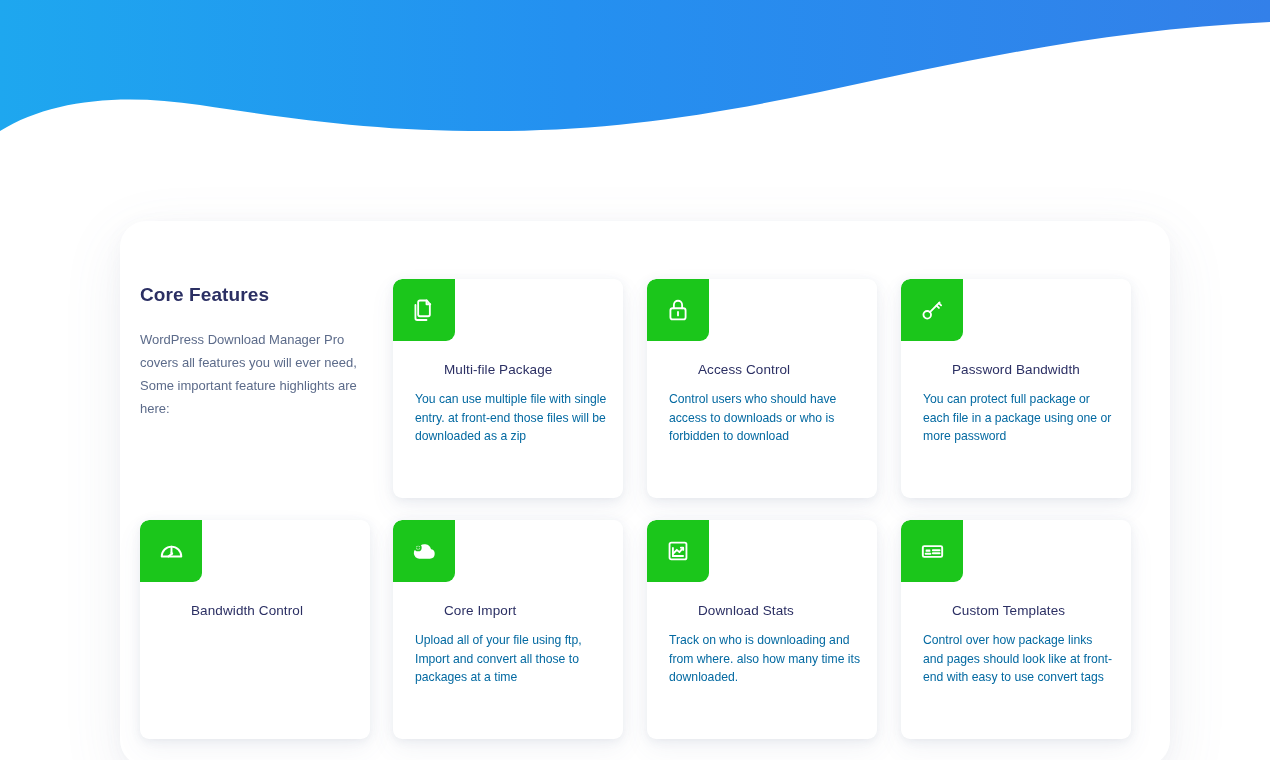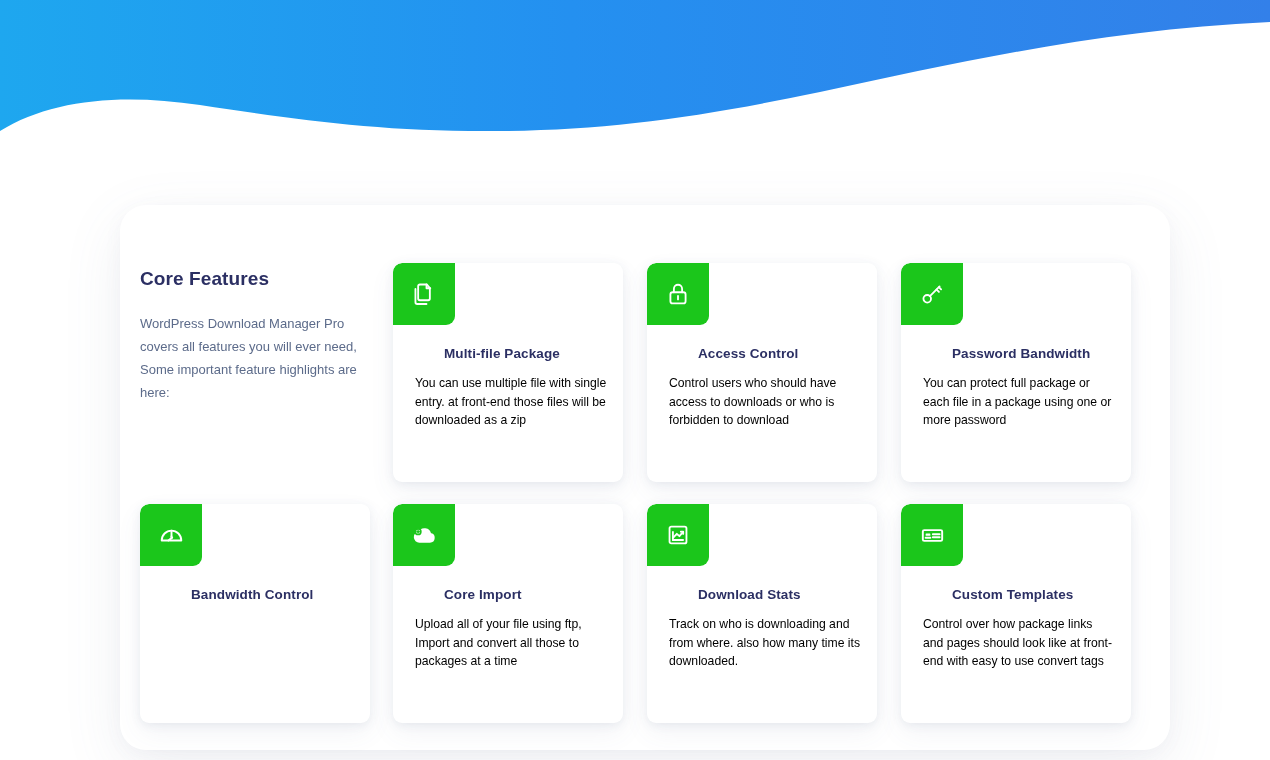--- a/index.html
+++ b/index.html
@@ -27,21 +27,21 @@
     width: 1270px;
     height: 140px;
     z-index: 1;
     pointer-events: none;
   }
   .hero-wave svg { display: block; width: 1270px; height: 140px; }
 
   
   .content {
     position: absolute;
-    top: 0; left: 0;
+    top: 16px; left: 0;
     width: 1270px;
     height: 676px;
     z-index: 3;
   }
 
   
   .grid-backdrop {
     position: absolute;
     left: 120px;
     top: 205px;
@@ -98,34 +98,34 @@
     justify-content: center;
   }
   .icon-box svg { display: block; }
 
   .card-title {
     position: absolute;
     left: 22px;
     top: 83px;
     right: 18px;
     font-size: 13.5px;
-    font-weight: bold;
+    font-weight: normal;
     color: #2b2f63;
     letter-spacing: .1px;
     padding-left: 29px;
   }
 
   .card-desc {
     position: absolute;
     left: 22px;
     top: 111px;
     right: 16px;
     font-size: 12.2px;
     line-height: 18.5px;
-    color: #000000;
+    color: #0369a1;
   }
 </style>
 </head>
 <body>
 
 <div class="page">
 
   <div class="hero-wave">
     <svg viewBox="0 0 1270 140" preserveAspectRatio="none">
       <defs>

